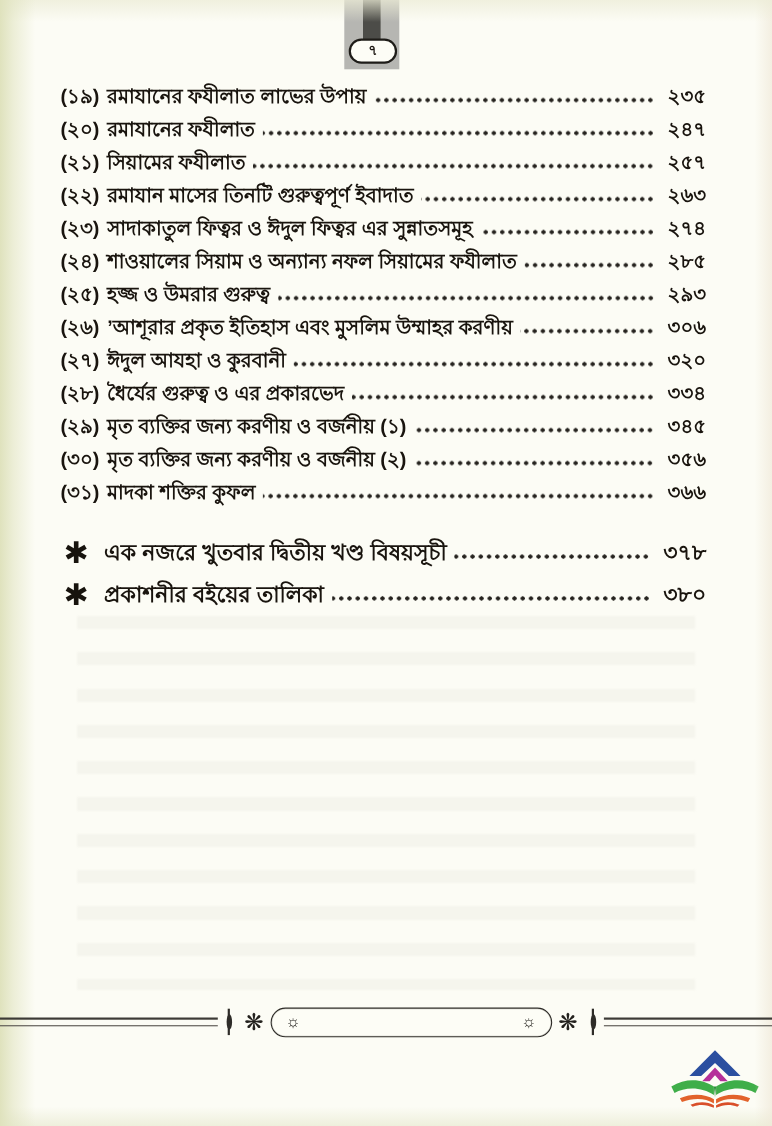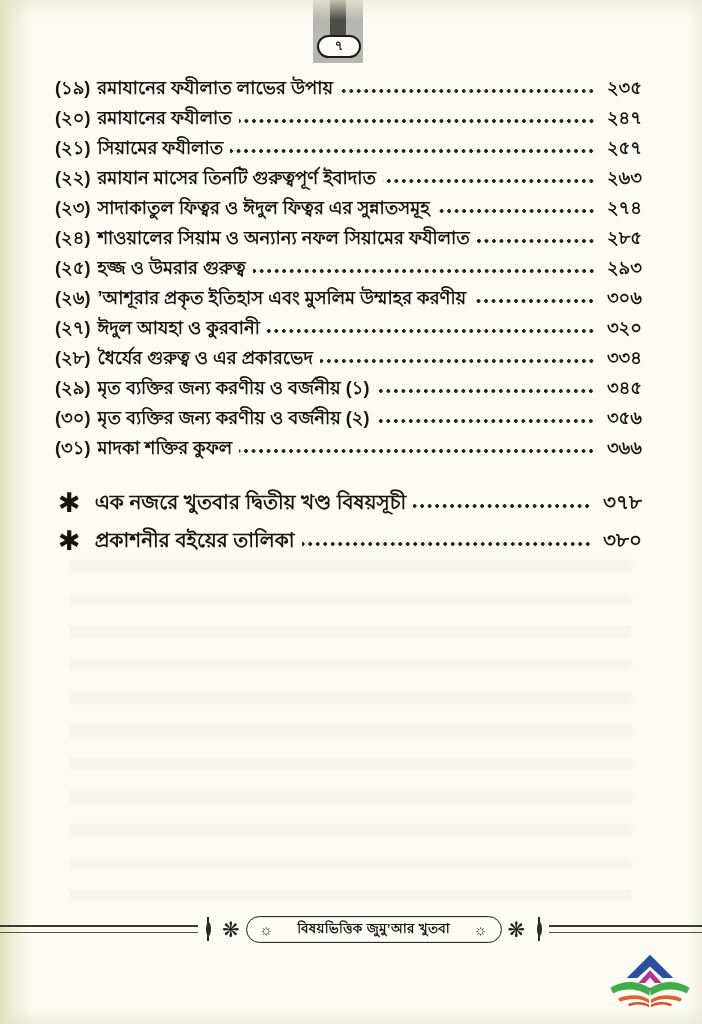--- a/index.html
+++ b/index.html
@@ -212,21 +212,20 @@
     <span class="extra-page">৩৮০</span>
   </div>
 </div>
 
 <div class="footer-band">
   <div class="rule"></div>
   <div class="orn-bar"></div>
   <span class="orn-floral">❋</span>
   <div class="banner">
     <span class="banner-sun">☼</span>
-    <span class="banner-text">বিষয়ভিত্তিক জুমু’আর খুতবা</span>
     <span class="banner-sun">☼</span>
   </div>
   <span class="orn-floral">❋</span>
   <div class="orn-bar"></div>
   <div class="rule"></div>
 </div>
 
 <div class="logo">
   <svg width="88" height="62" viewBox="0 0 90 64">
     <path d="M45 5 L69 29 L58 29 L45 17 L32 29 L21 29 Z" fill="#2b4fa0"></path>

